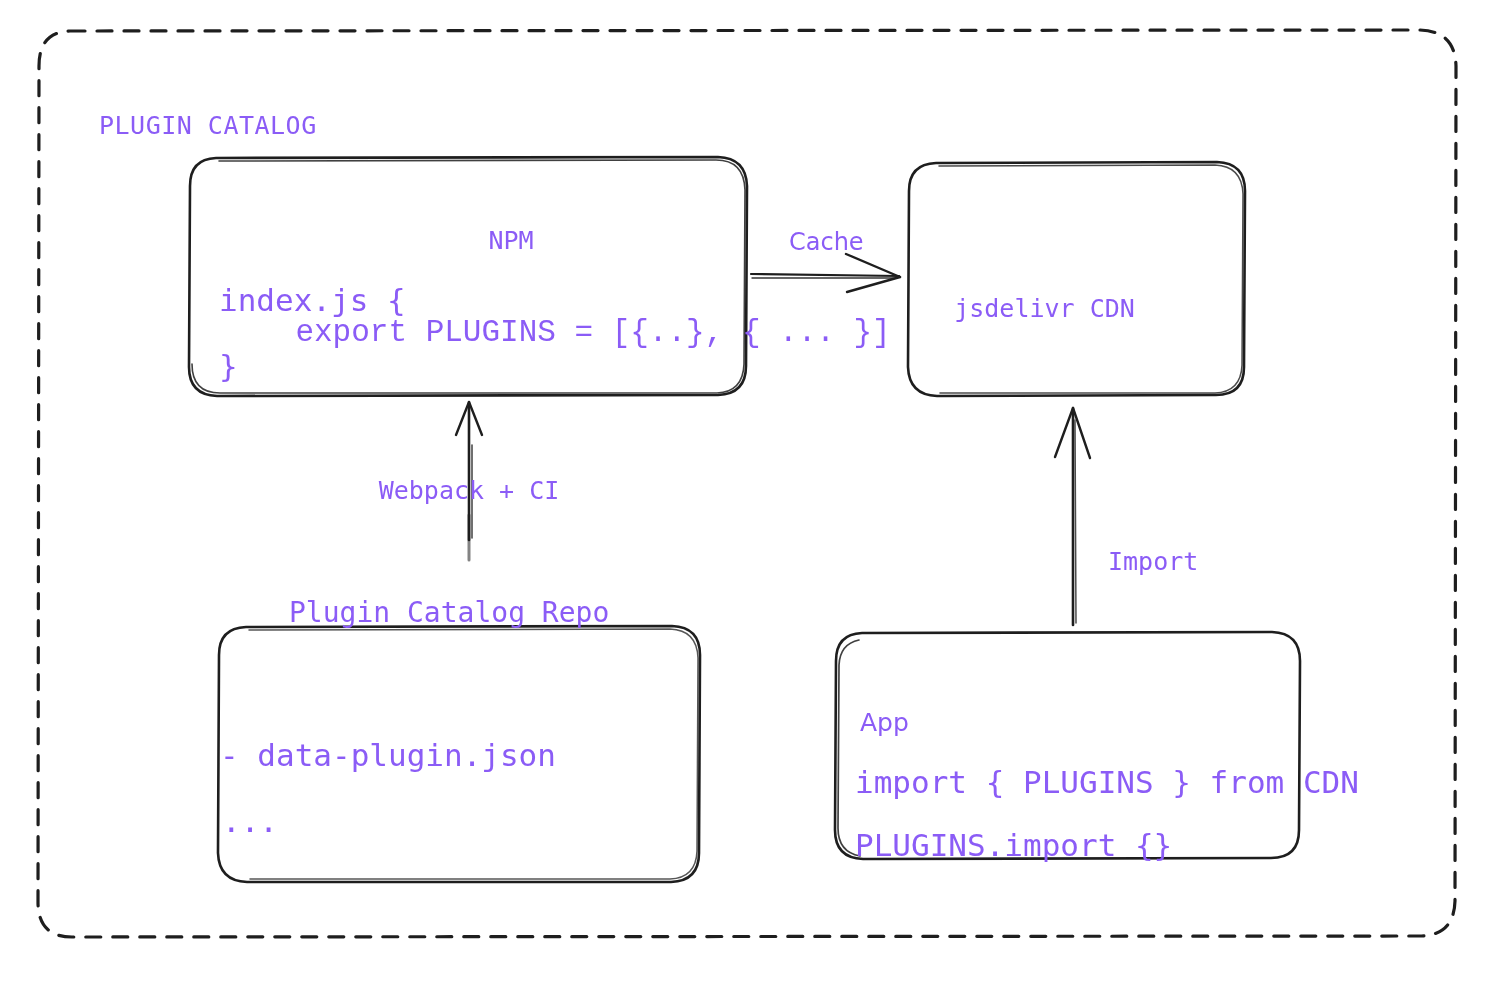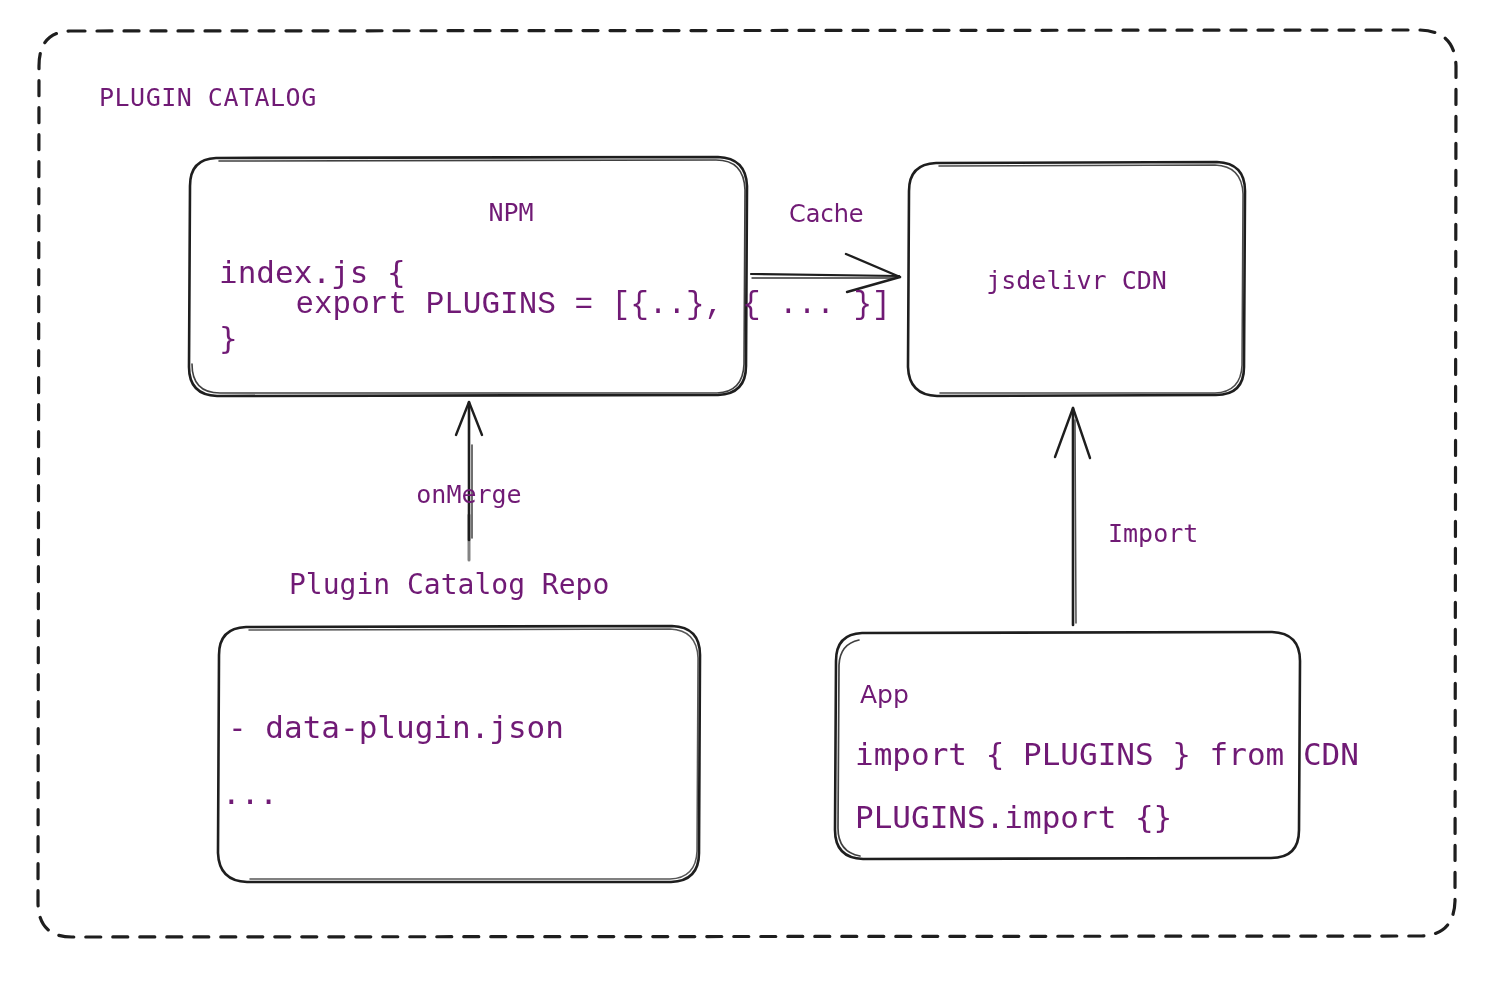--- a/index.html
+++ b/index.html
@@ -25,23 +25,24 @@
     position: absolute;
     left: 0;
     top: 0;
     width: 1506px;
     height: 1002px;
     overflow: visible;
   }
   .txt {
     position: absolute;
     white-space: pre;
-    color: #701a75;
+    color: #8b5cf6;
     font-family: "DejaVu Sans Mono", monospace;
     line-height: 1.25;
+    margin-top: 28px;
   }
   .mono { font-family: "DejaVu Sans Mono", monospace; }
   .sans { font-family: "DejaVu Sans", sans-serif; }
   .frame-title {
     font-size: 25px;
     letter-spacing: 0.5px;
   }
   .box-title-center {
     font-size: 25px;
     text-align: center;
@@ -120,29 +121,29 @@
   </svg>
 
   <div class="txt frame-title mono" style="left:99px; top:82px;">PLUGIN CATALOG</div>
 
   <div class="txt box-title-center mono" style="left:189px; top:197px; width:644px;">NPM</div>
 
   <div class="txt code-line mono" style="left:219px; top:253px;">index.js {</div>
   <div class="txt code-line mono" style="left:221px; top:286px;font-family:Liberation Mono, monospace;">    export PLUGINS = [{..}, { ... }]</div>
   <div class="txt code-line mono" style="left:219px; top:319px;">}</div>
 
-  <div class="txt box-title-center mono" style="left:908px; top:265px; width:337px;">jsdelivr CDN</div>
+  <div class="txt box-title-center mono" style="left:876px; top:265px; width:337px;">jsdelivr CDN</div>
 
   <div class="txt edge-label-sans sans" style="left:789px; top:199px;">Cache</div>
 
-  <div class="txt edge-label mono" style="left:319px; top:479px; width:300px;">onMerge</div>
+  <div class="txt edge-label mono" style="left:319px; top:447px; width:300px;">Webpack + CI</div>
 
   <div class="txt repo-label mono" style="left:289px; top:567px; width:300px;">Plugin Catalog Repo</div>
 
-  <div class="txt code-line mono" style="left:228px; top:708px;">- data-plugin.json</div>
+  <div class="txt code-line mono" style="left:220px; top:708px;">- data-plugin.json</div>
   <div class="txt code-line mono" style="left:222px; top:774px;">...</div>
 
   <div class="txt app-title sans" style="left:860px; top:679px;">App</div>
   <div class="txt code-line mono" style="left:855px; top:735px;">import { PLUGINS } from CDN</div>
   <div class="txt code-line mono" style="left:855px; top:798px;">PLUGINS.import {}</div>
 
   <div class="txt edge-label mono" style="left:1108px; top:518px;">Import</div>
 
 </div>
 

